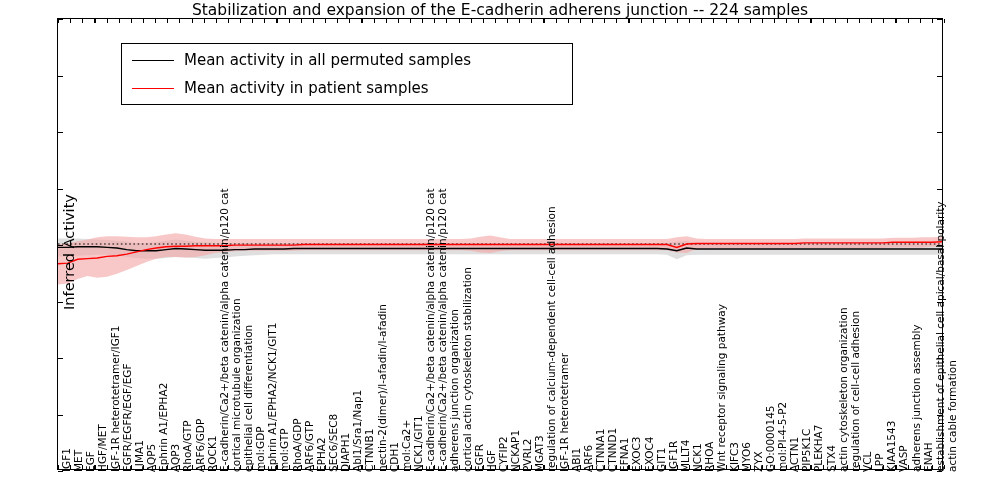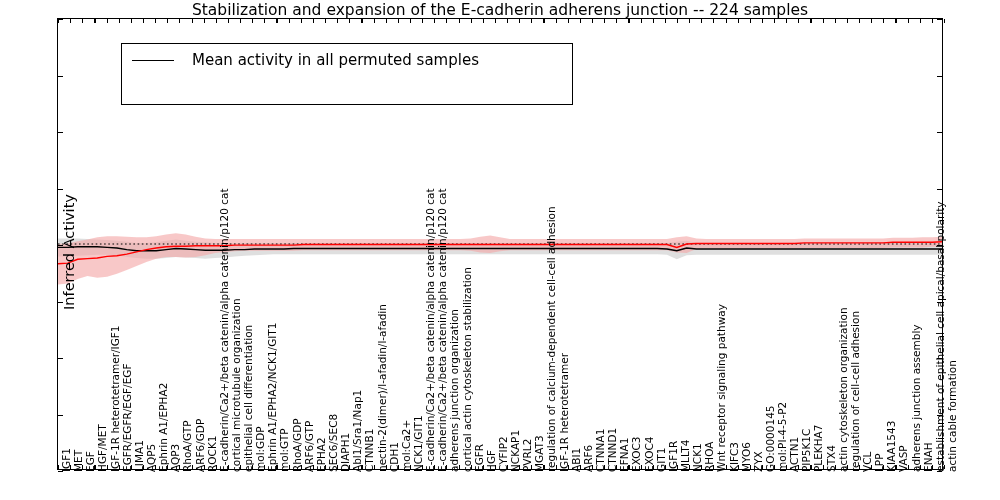--- a/index.html
+++ b/index.html
@@ -29,21 +29,21 @@
   #xlabels{position:absolute;left:57px;top:472px;width:886px;height:10px;}
   .xlab{position:absolute;top:0;transform-origin:left top;
         transform:rotate(-90deg);
         font-size:10.5px;line-height:10.5px;color:#000;white-space:nowrap;}
   #xlabel{position:absolute;left:0;top:482px;width:1000px;text-align:center;
           font-size:13px;color:#000;}
 
   
   #legend{position:absolute;left:63px;top:24px;width:452px;height:62px;
           border:1.1px solid #000;background:#fff;box-sizing:border-box;z-index:5;}
-  .legrow{position:absolute;left:8px;height:26px;display:flex;align-items:center;gap:8px;}
+  .legrow{position:absolute;left:8px;height:26px;display:flex;align-items:center;}
   .legline{display:inline-block;width:42px;height:0;border-top:1.4px solid #000;
            margin:0 10px 0 2px;}
   .legline.red{border-top-color:#ff0000;}
   .legtxt{font-size:15px;color:#000;white-space:nowrap;}
 </style>
 </head>
 <body>
 
 <div id="fig">
 
@@ -234,20 +234,24 @@
         <div class="xtickmarkT" style="left: 873.863px;"></div>
         <div class="xtickmark" style="left: 886px;"></div>
         <div class="xtickmarkT" style="left: 886px;"></div>
       </div>
 
     <div id="legend">
       <div class="legrow" style="top:3px">
         <span class="legline"></span>
         <span class="legtxt">Mean activity in all permuted samples</span>
       </div>
+      <div class="legrow" style="top:31px">
+        <span class="legline red"></span>
+        <span class="legtxt">Mean activity in patient samples</span>
+      </div>
     </div>
   </div>
 
   <div id="xlabels">
       <div class="xlab" style="left: 4px;">IGF1</div>
       <div class="xlab" style="left: 16.137px;">MET</div>
       <div class="xlab" style="left: 28.274px;">EGF</div>
       <div class="xlab" style="left: 40.411px;">HGF/MET</div>
       <div class="xlab" style="left: 52.5479px;">IGF-1R heterotetramer/IGF1</div>
       <div class="xlab" style="left: 64.6849px;">EGFR/EGFR/EGF/EGF</div>

